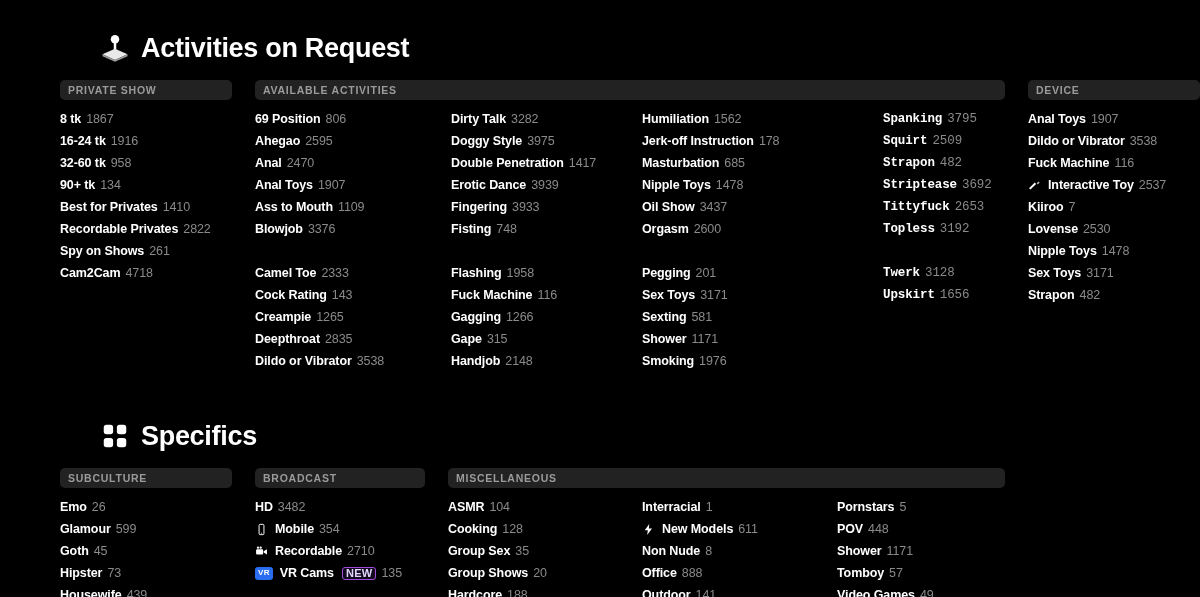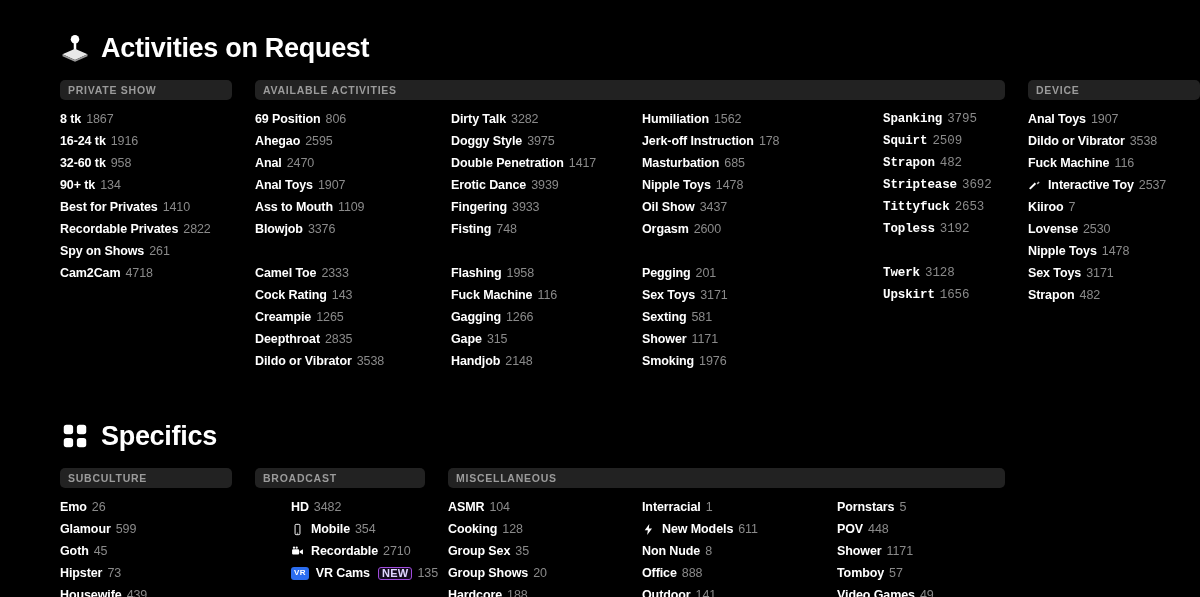--- a/index.html
+++ b/index.html
@@ -16,20 +16,21 @@
   }
 
   .page { position: relative; width: 1200px; height: 597px; padding: 0; }
 
   
   .section-title-row {
     display: flex;
     align-items: center;
     gap: 11px;
     padding-left: 60px;
+    margin-left: 40px;
   }
   .section-title-row.first { padding-top: 31px; }
   .section-title-row.second { padding-top: 47px; text-align: right; }
   .section-title {
     font-size: 27px;
     font-weight: bold;
     letter-spacing: -0.3px;
     color: #ffffff;
     line-height: 34px;
   }
@@ -446,21 +447,21 @@
           </div>
           <div class="item">
             <span class="item-label">Hipster</span>
             <span class="item-count">73</span>
           </div>
           <div class="item">
             <span class="item-label">Housewife</span>
             <span class="item-count">439</span>
           </div>
         </div>
-        <div class="col" style="left: 255px; margin-left: 36px;">
+        <div class="col" style="left: 255px;">
           <div class="item">
             <span class="item-label">HD</span>
             <span class="item-count">3482</span>
           </div>
           <div class="item">
             <span class="item-icon">
               <svg width="13" height="13" viewBox="0 0 24 24" fill="none">
                 <rect x="7.5" y="2.5" width="9" height="19" rx="2" stroke="#ffffff" stroke-width="1.8"></rect>
                 <rect x="10.6" y="18.2" width="2.8" height="1.3" rx="0.6" fill="#ffffff"></rect>
               </svg>

